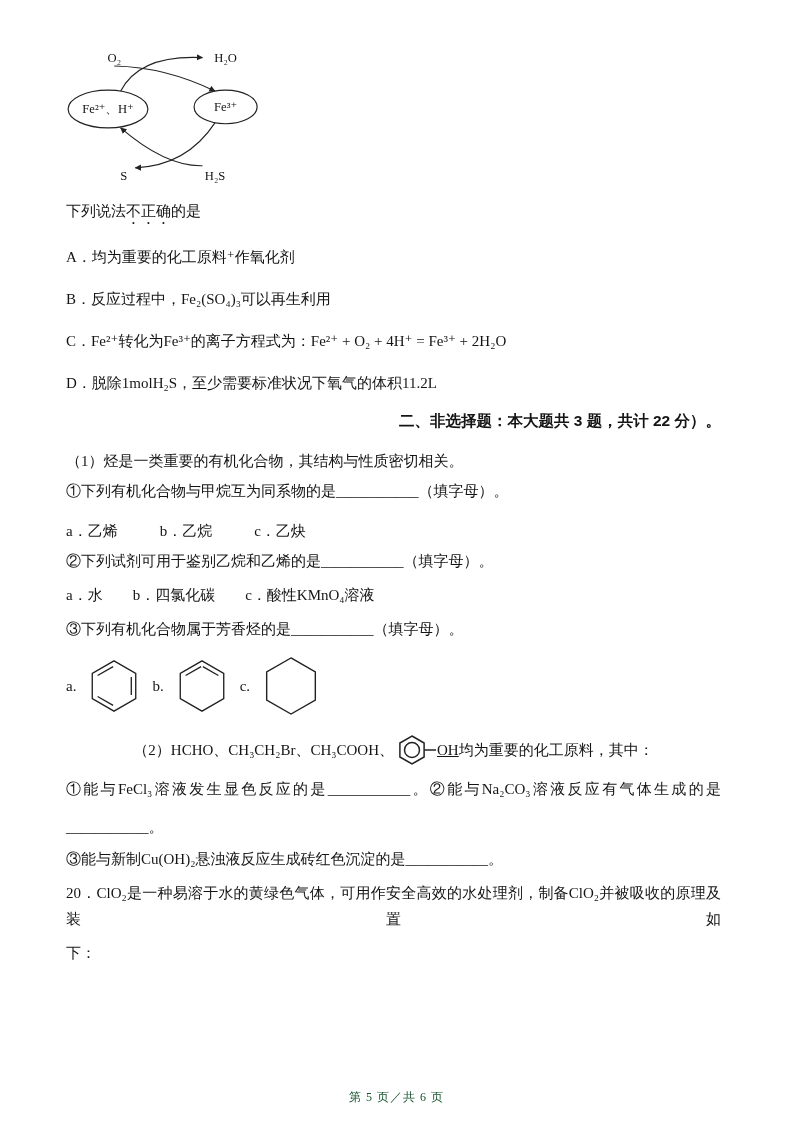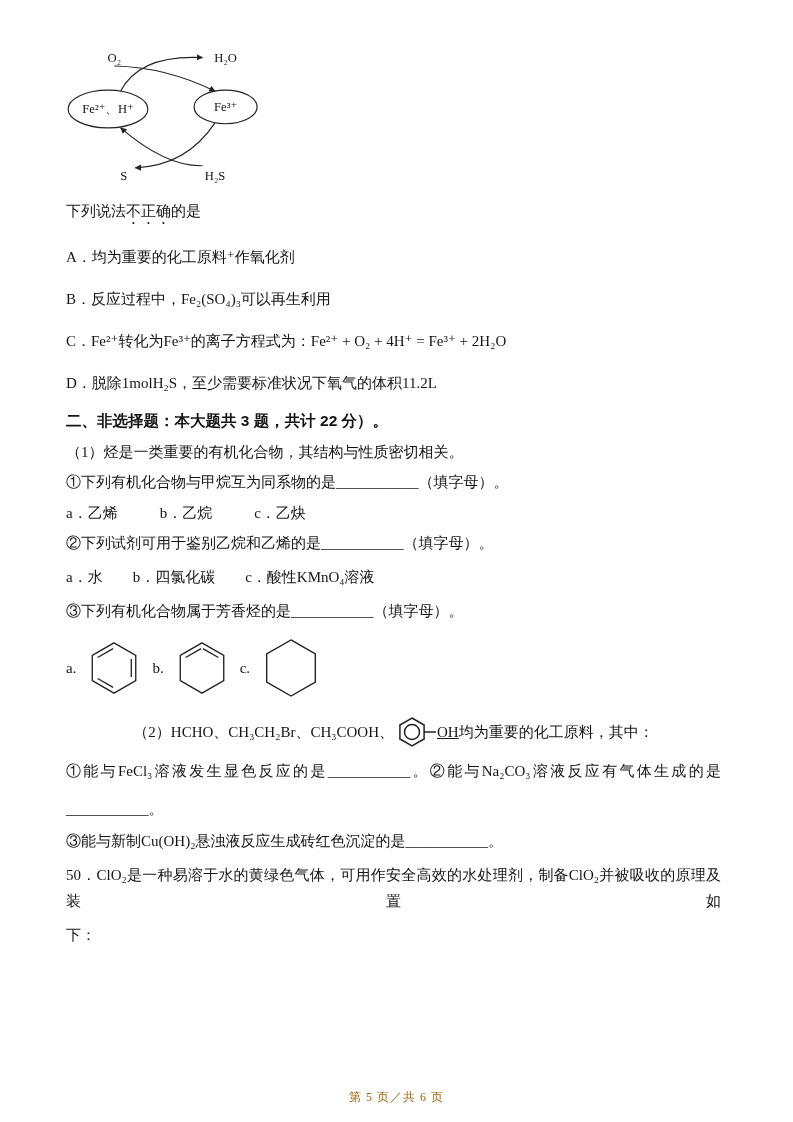--- a/index.html
+++ b/index.html
@@ -2,48 +2,48 @@
 <html><head>
 <meta charset="utf-8">
 <style>
   html,body{margin:0;padding:0;background:#fff;}
   .page{
     position:relative;width:793px;height:1122px;margin:0 auto;background:#ffffff;
     font-family:"Liberation Serif","DejaVu Serif",serif;color:#141414;
     font-size:15px;line-height:26px;padding:46px 72px 0 66px;overflow:hidden;box-sizing:border-box;
   }
   .line{margin:0;}
-  .m4{margin-top:4px}.m5{margin-top:5px}.m6{margin-top:6px}.m8{margin-top:8px}
+  .m4{margin-top:4px}.m5{margin-top:14px}.m6{margin-top:6px}.m8{margin-top:8px}
   .m10{margin-top:10px}.m12{margin-top:12px}.m22{margin-top:22px}
   .option{margin-top:16px;}
   .stem{margin-top:8px;}
   .section{
     margin-top:12px;font-weight:bold;
-    font-family:"Liberation Sans","DejaVu Sans",sans-serif;font-size:15.5px;
+    font-family:"Liberation Sans","DejaVu Sans",sans-serif;font-size:15.5px;text-align:right;
   }
   .emph{
     -webkit-text-emphasis:filled dot;-webkit-text-emphasis-position:under;
     text-emphasis:filled dot;text-emphasis-position:under right;
   }
   .opts .opt{display:inline-block;margin-right:42px;}
   .opts2 .opt{display:inline-block;margin-right:30px;}
   .cycle{display:block;margin:2px 0 0 0;}
   .cycle text{font-size:12px;fill:#111;font-family:"Liberation Serif","DejaVu Serif",serif;}
   .cycle .curve{fill:none;stroke:#222;stroke-width:1.1;}
   .cycle .node{fill:#fff;stroke:#222;stroke-width:1.1;}
   .structs{margin-top:8px;display:flex;align-items:center;gap:12px;height:72px;}
   .structs .slabel{margin-right:0;}
   .hexline{stroke:#222;fill:none;stroke-width:1.5;}
   .inline-row{margin-top:10px;display:flex;align-items:center;justify-content:center;}
   .phenol{margin:0 0 0 2px;flex:0 0 auto;}
   .oh{margin-left:-1px;text-decoration:underline;}
   .justify{text-align:justify;text-align-last:justify;margin-top:8px;}
   .footer{
     position:absolute;left:0;right:0;bottom:12px;text-align:center;
-    font-size:12px;color:#a16207;letter-spacing:1px;
+    font-size:12px;color:#14532d;letter-spacing:1px;
   }
 </style>
 </head>
 <body>
 
 <div class="page">
 
   <svg class="cycle" viewBox="0 0 200 135" width="210" height="142">
     <defs>
       <marker id="arr" markerWidth="8" markerHeight="8" refX="5.5" refY="3" orient="auto" markerUnits="userSpaceOnUse">
@@ -111,17 +111,17 @@
       <line class="hexline" x1="28.1" y1="18" x2="40" y2="18"></line>
     </svg>
     <span class="oh">OH</span>
     <span>均为重要的化工原料，其中：</span>
   </div>
 
   <p class="line m10 justify">①能与FeCl₃溶液发生显色反应的是___________。②能与Na₂CO₃溶液反应有气体生成的是</p>
   <p class="line m12">___________。</p>
   <p class="line m6">③能与新制Cu(OH)₂悬浊液反应生成砖红色沉淀的是___________。</p>
 
-  <p class="line m22 justify">50．ClO₂是一种易溶于水的黄绿色气体，可用作安全高效的水处理剂，制备ClO₂并被吸收的原理及装置如</p>
+  <p class="line m22 justify">20．ClO₂是一种易溶于水的黄绿色气体，可用作安全高效的水处理剂，制备ClO₂并被吸收的原理及装置如</p>
   <p class="line m8">下：</p>
 
   <div class="footer">第 5 页／共 6 页</div>
 </div>
 
 </body></html>

